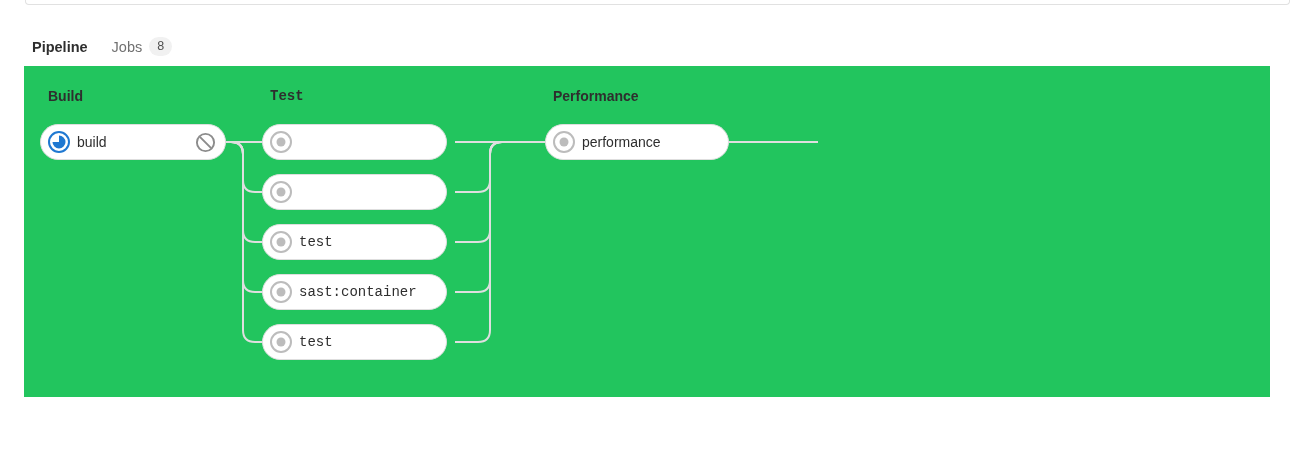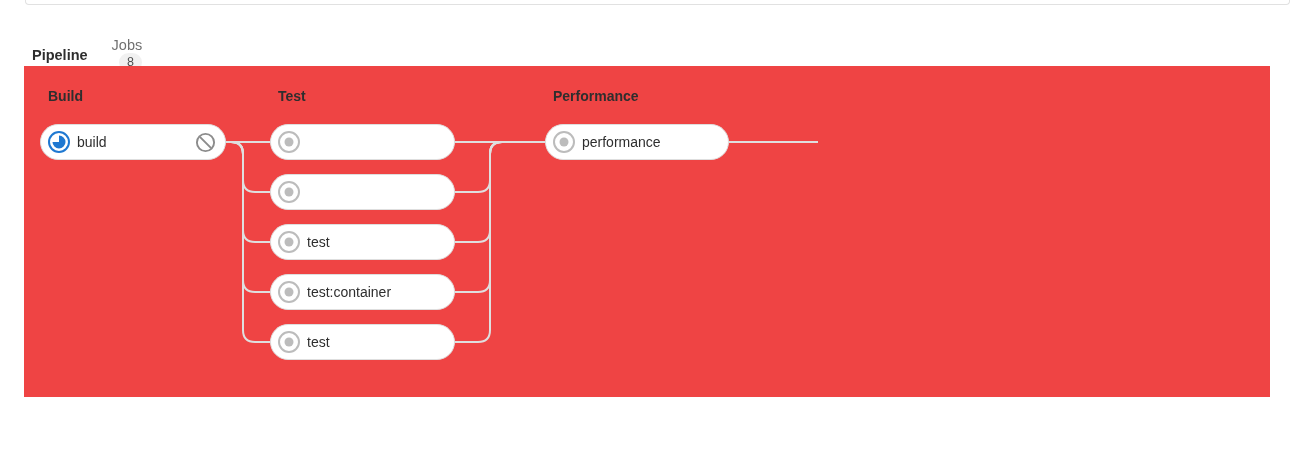--- a/index.html
+++ b/index.html
@@ -19,35 +19,35 @@
   .tabbar{
     position:absolute;left:24px;top:27px;width:1246px;
     display:flex;align-items:stretch;border-bottom:1px solid #e7e7e7;
   }
   .tab{
     display:flex;align-items:center;
     padding:10px 8px 10px;margin-bottom:-2px;
     border-bottom:3px solid transparent;
     font-size:14.5px;color:#707070;cursor:pointer;white-space:nowrap;
   }
-  .tab + .tab{margin-left:8px;flex-direction:column;}
+  .tab + .tab{margin-left:8px;}
   .tab.active{color:#2e2e2e;font-weight:700;}
   .badge{
     margin-left:7px;background:#f1f1f1;border-radius:10px;
     padding:2px 8px;font-size:12.5px;color:#4f4f4f;font-weight:400;line-height:1.2;
   }
   
   .graph{
     position:absolute;left:24px;top:66px;width:1246px;height:331px;
-    background:#ef4444;overflow:hidden;
+    background:#22c55e;overflow:hidden;
   }
   .graph svg.connectors{position:absolute;left:0;top:0;pointer-events:none;}
   .stage{position:absolute;top:22px;}
   .stage:nth-child(2){left:16px;width:186px;}
-  .stage:nth-child(3){left:246px;width:185px;}
+  .stage:nth-child(3){left:238px;width:185px;font-family:Liberation Mono, monospace;}
   .stage:nth-child(4){left:521px;width:184px;}
   .stage:nth-child(5){left:794px;width:184px;}
   .stage-header{
     font-size:14px;font-weight:700;color:#2e2e2e;
     margin:0 0 0 8px;height:16px;line-height:16px;
   }
   .jobs{margin-top:20px;display:flex;flex-direction:column;gap:14px;}
   .job-pill{
     box-sizing:border-box;height:36px;border-radius:18px;
     background:#ffffff;border:1px solid #dedede;
@@ -145,21 +145,21 @@
           </span>
           <span class="job-label">test</span>
         </div>
         <div class="job-pill">
           <span class="status-icon">
             <svg width="22" height="22" viewBox="0 0 22 22">
               <circle cx="11" cy="11" r="10" fill="none" stroke="#bcbcbc" stroke-width="2"></circle>
               <circle cx="11" cy="11" r="4.5" fill="#bcbcbc"></circle>
             </svg>
           </span>
-          <span class="job-label">test:container</span>
+          <span class="job-label">sast:container</span>
         </div>
         <div class="job-pill">
           <span class="status-icon">
             <svg width="22" height="22" viewBox="0 0 22 22">
               <circle cx="11" cy="11" r="10" fill="none" stroke="#bcbcbc" stroke-width="2"></circle>
               <circle cx="11" cy="11" r="4.5" fill="#bcbcbc"></circle>
             </svg>
           </span>
           <span class="job-label">test</span>
         </div>

